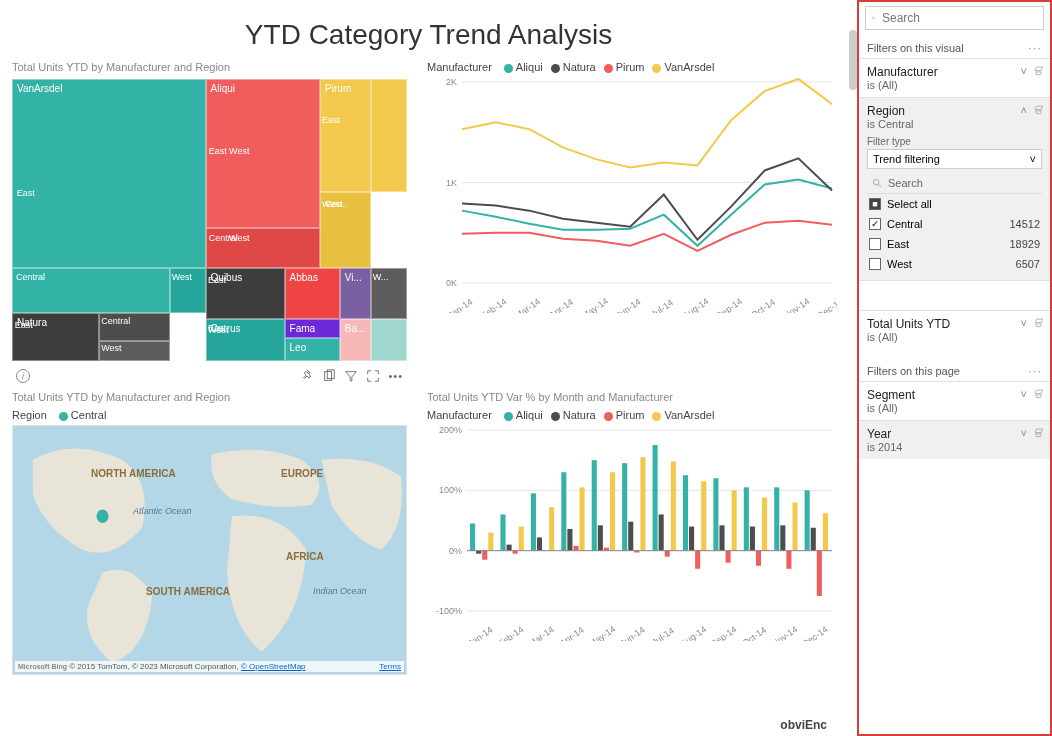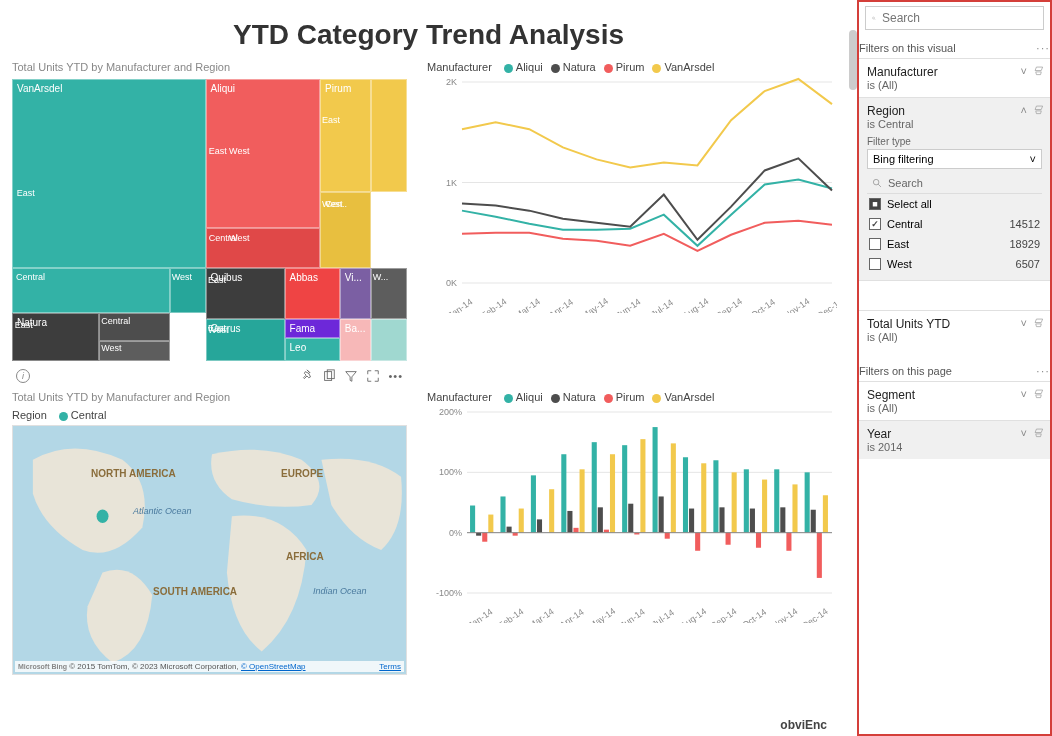--- a/index.html
+++ b/index.html
@@ -1,18 +1,18 @@
 <!DOCTYPE html>
 <html><head>
 <meta charset="utf-8">
 <style>
 * { box-sizing: border-box; margin: 0; padding: 0; font-family: 'Segoe UI', Arial, sans-serif; }
 body { width: 1052px; height: 736px; background: #fff; display: flex; overflow: hidden; }
 .main { flex: 1; padding: 4px; position: relative; }
-.title { text-align: center; font-size: 28px; font-weight: 700; color: #333; margin: 15px 0 10px 0; }
+.title { text-align: center; font-size: 28px; font-weight: 400; color: #333; margin: 15px 0 10px 0; }
 .grid { display: grid; grid-template-columns: 395px 1fr; grid-template-rows: 300px 18px 285px; gap: 6px 20px; padding: 0 8px; }
 .viz { position: relative; }
 .viz-title { font-size: 11px; color: #888; margin-bottom: 6px; }
 .legend { display: flex; gap: 10px; font-size: 11px; color: #444; margin-bottom: 4px; align-items: center; }
 .leg-label { margin-right: 2px; }
 .swatch { width: 9px; height: 9px; border-radius: 50%; display: inline-block; margin-right: 3px; vertical-align: middle; }
 .treemap { position: relative; width: 100%; height: calc(100% - 18px); }
 .tm-cell { position: absolute; color: #fff; font-size: 10px; padding: 3px 4px; overflow: hidden; }
 .tm-label { font-weight: 500; }
 .tm-sub { position: absolute; color: #fff; font-size: 9px; }
@@ -33,21 +33,21 @@
 .signature { position: absolute; right: 30px; bottom: 4px; font-size: 12px; color: #444; font-weight: bold; }
 .vscroll { position: absolute; right: 0; top: 30px; width: 8px; height: 60px; background: #ccc; border-radius: 4px; }
 
 
 .filters-pane { width: 195px; border: 2px solid #d43f3a; display: flex; flex-direction: column; font-size: 12px; background: #fff; }
 .fp-header { display: flex; align-items: center; gap: 6px; padding: 6px 8px; font-weight: 600; font-size: 14px; }
 .fp-header .fp-icon { width: 14px; }
 .fp-header .fp-arrow { margin-left: auto; font-size: 13px; color: #666; }
 .search-box { margin: 4px 6px 8px 6px; border: 1px solid #ccc; display: flex; align-items: center; padding: 4px 6px; gap: 6px; font-size: 12px; }
 .search-box input { border: none; outline: none; flex: 1; font-size: 12px; }
-.section-head { font-size: 11px; color: #555; padding: 4px 0; display: flex; justify-content: space-between; align-items: center; gap: 14px; }
+.section-head { font-size: 11px; color: #555; padding: 4px 8px; display: flex; justify-content: space-between; align-items: center; gap: 14px; }
 .section-head .dots { color: #888; letter-spacing: 1px; }
 .filter-card { border-top: 1px solid #e0e0e0; padding: 6px 8px; position: relative; }
 .filter-card.expanded { background: #f0f0f0; }
 .filter-card .fc-icons { position: absolute; right: 6px; top: 6px; display: flex; gap: 6px; color: #888; font-size: 11px; }
 .fc-icons svg { width: 11px; height: 11px; }
 .fc-title { font-weight: 500; font-size: 12px; color: #222; }
 .fc-sub { font-size: 11px; color: #666; }
 .ft-label { font-size: 10px; color: #666; margin-top: 6px; }
 .ft-select { width: 100%; border: 1px solid #ccc; background: #fff; padding: 3px 5px; font-size: 11px; display: flex; justify-content: space-between; align-items: center; margin-top: 2px; }
 .inner-search { display: flex; align-items: center; gap: 5px; padding: 4px 5px; border-bottom: 1px solid #ddd; margin-top: 4px; font-size: 11px; color: #666; }
@@ -175,31 +175,32 @@
           <path d="M90 130 Q120 120 140 150 Q135 200 100 210 Q70 190 75 160 Z" fill="#e8e4d8"></path>
           <path d="M200 25 Q250 15 290 30 Q320 50 300 70 Q260 75 220 65 Q195 50 200 25 Z" fill="#e8e4d8"></path>
           <path d="M220 80 Q270 75 295 110 Q290 170 250 200 Q220 180 215 130 Z" fill="#e8e4d8"></path>
           <path d="M310 30 Q360 25 390 45 Q395 90 370 110 Q340 100 320 70 Z" fill="#e8e4d8"></path>
           <circle cx="90" cy="80" r="6" fill="#33b2a6"></circle>
         </svg>
         <span class="continent" style="left:30px;top:42px">NORTH AMERICA</span>
         <span class="continent" style="left:220px;top:42px">EUROPE</span>
         <span class="continent" style="left:350px;top:40px">ASIA</span>
         <span class="continent" style="left:225px;top:125px">AFRICA</span>
-        <span class="continent" style="left:92px;top:160px">SOUTH AMERICA</span>
+        <span class="continent" style="left:85px;top:160px">SOUTH AMERICA</span>
         <span class="ocean" style="left:120px;top:80px">Atlantic Ocean</span>
         <span class="ocean" style="left:300px;top:160px">Indian Ocean</span>
         <div class="map-attrib">
           <span><b style="color:#888;font-size:7px">Microsoft Bing</b> <span>© 2015 TomTom, © 2023 Microsoft Corporation,</span> <a>© OpenStreetMap</a></span>
           <a>Terms</a>
         </div>
       </div>
     </div>
 
     <div class="viz">
+      <div class="viz-title">Total Units YTD Var % by Month and Manufacturer</div>
       <div class="legend">
         <span class="leg-label">Manufacturer</span>
         <span id="bar-legend-items"><span style="margin-right: 8px;"><span class="swatch" style="background:#33b2a6"></span>Aliqui</span><span style="margin-right: 8px;"><span class="swatch" style="background:#4d4d4d"></span>Natura</span><span style="margin-right: 8px;"><span class="swatch" style="background:#f15d5d"></span>Pirum</span><span style="margin-right: 8px;"><span class="swatch" style="background:#f2c94c"></span>VanArsdel</span></span>
       </div>
       <div class="bar-holder">
           <svg id="bar-svg" width="410" height="216">
             <line class="grid-line" x1="40" x2="405" y1="186" y2="186"></line>
             <text class="axis-text" x="35" y="189" text-anchor="end">-100%</text>
             <line class="grid-line" x1="40" x2="405" y1="125.66666666666667" y2="125.66666666666667"></line>
             <text class="axis-text" x="35" y="128.66666666666669" text-anchor="end">0%</text>
@@ -304,21 +305,21 @@
     <div class="fc-icons">
         <span>˄</span>
         <svg viewBox="0 0 16 16">
           <path d="M3 8l2-5h9l-2 5h-9zm1 2h8l-1 4h-6z" fill="none" stroke="#999"></path>
         </svg>
       </div>
     <div class="fc-title">Region</div>
     <div class="fc-sub">is Central</div>
     <div class="ft-label">Filter type</div>
     <div class="ft-select">
-      <span>Bing filtering</span>
+      <span>Trend filtering</span>
         <span>˅</span>
     </div>
     <div class="inner-search">
       <svg width="11" height="11" viewBox="0 0 16 16">
           <circle cx="6" cy="6" r="4" fill="none" stroke="#888"></circle>
           <line x1="9" y1="9" x2="13" y2="13" stroke="#888"></line>
         </svg>
       <span>Search</span>
     </div>
     <div id="region-options">

